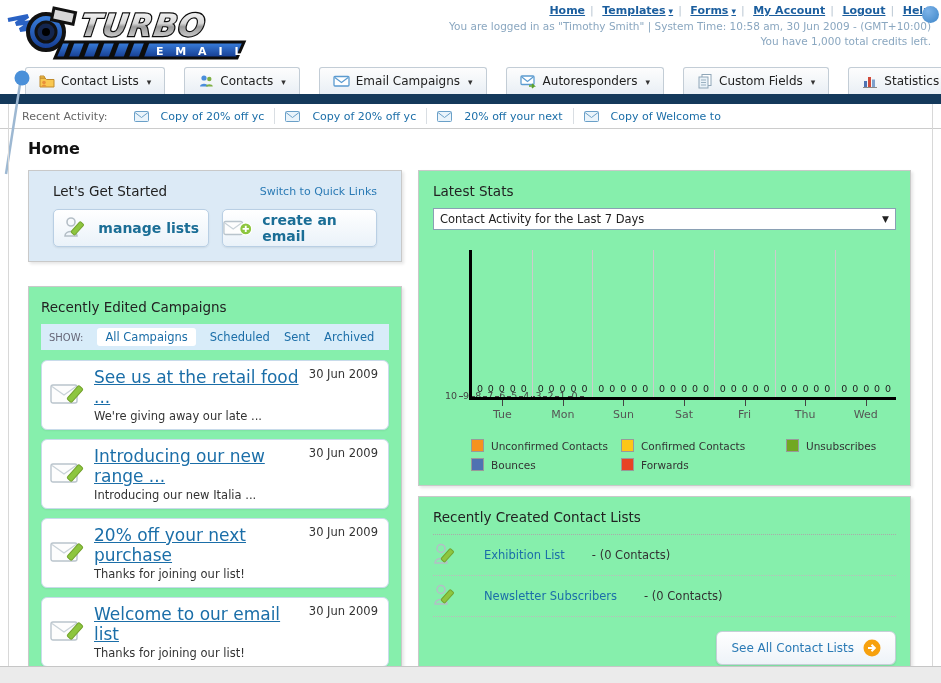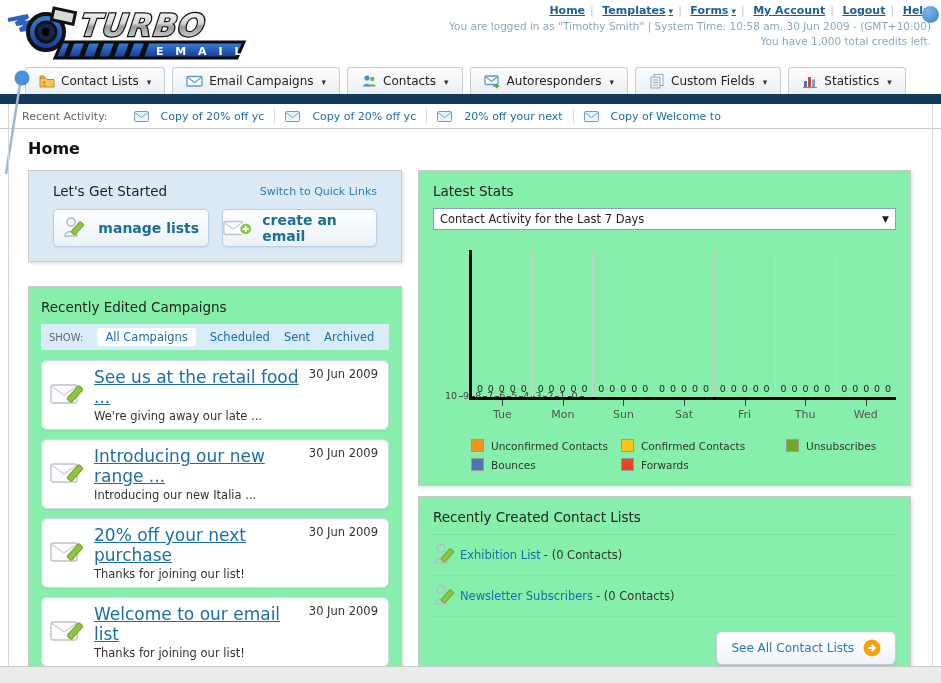--- a/index.html
+++ b/index.html
@@ -14,21 +14,21 @@
   .header-right { position:absolute; right:10px; top:4px; text-align:right; }
   .top-links { font-size:11px; color:#9aaec2; }
   .top-links a { color:#1b5e9e; text-decoration:underline; font-weight:bold; cursor:pointer; }
   .top-links .sep { color:#b9c6d2; margin:0 5px; text-decoration:none; font-weight:normal; }
   .caret-sm::after { content:"▾"; font-size:9px; color:#1b5e9e; margin-left:3px; }
   .login-info, .credits-info { font-size:10.5px; color:#8aa7c0; margin-top:3px; }
   .help-dot { position:absolute; right:-8px; top:2px; width:17px; height:17px; border-radius:50%;
     background:radial-gradient(circle at 35% 30%, #7db3e8, #3d85c8); }
 
   
-  .tabbar { height:32px; background:#fff; padding-left:25px; display:flex; align-items:flex-end; gap:7px; }
+  .tabbar { height:32px; background:#fff; padding-left:25px; display:flex; align-items:flex-end; gap:19px; }
   .tab { display:flex; align-items:center; gap:6px; height:27px; padding:0 13px;
     background:linear-gradient(#fdfdfd,#e9eff5); border:1px solid #c3cdd6; border-bottom:none;
     border-radius:3px 3px 0 0; font-size:12px; color:#222; cursor:pointer; white-space:nowrap; }
   .tab .caret::after { content:"▾"; font-size:9px; color:#333; margin-left:2px; }
   .navy-bar { height:10px; background:#14395b; }
 
   
   .activity-row { height:25px; border-bottom:1px solid #ccc; display:flex; align-items:center;
     padding-left:22px; font-size:11px; background:#fff; }
   .activity-label { color:#666; margin-right:16px; }
@@ -95,21 +95,21 @@
   .xtick-mark { position:absolute; left:50%; bottom:-9px; width:1px; height:6px; background:#444; }
   .xlabels { display:flex; margin-left:27px; margin-top:8px; }
   .xlabel { flex:1; text-align:center; font-size:11px; color:#555; }
   .legend { margin:18px 0 4px 26px; display:grid; grid-template-columns:150px 165px auto; row-gap:6px; }
   .legend-item { display:flex; align-items:center; gap:7px; font-size:10.5px; color:#333; }
   .swatch { width:13px; height:13px; border:1px solid #999; flex:none; }
 
   
   .contact-lists { padding:12px 14px 12px; }
   .dotted { border-bottom:1px dotted #aaa; margin:9px 0 0; }
-  .cl-item { display:flex; align-items:center; gap:3px; padding:7px 0; border-bottom:1px dotted #bbb; cursor:pointer; }
+  .cl-item { display:flex; align-items:center; gap:27px; padding:7px 0; border-bottom:1px dotted #bbb; cursor:pointer; }
   .cl-name { font-size:11.5px; color:#1b6ea8; }
   .cl-suffix { font-size:11.5px; color:#333; }
   .cl-btn-row { display:flex; justify-content:flex-end; margin-top:14px; }
 
   
   .footer { position:absolute; left:0; bottom:0; width:941px; height:17px; background:#ebebeb;
     border-top:1px solid #c6c6c6; }
   .content-frame { position:absolute; left:8px; right:8px; top:104px; bottom:17px;
     border-left:1px solid #d8d8d8; border-right:1px solid #d8d8d8; pointer-events:none; }
 </style>
@@ -178,35 +178,35 @@
       <svg width="16" height="16" viewBox="0 0 16 16">
         <path d="M1 5h5l1.5 1.5H15V14H1z" fill="#f9c850" stroke="#c08b2c"></path>
         <path d="M1 5V3h4l1 2z" fill="#f9c850" stroke="#c08b2c"></path>
         <circle cx="5" cy="9.5" r="1.8" fill="#e8903a"></circle>
           <path d="M2.6 13.6c0-2.4 4.8-2.4 4.8 0z" fill="#e8903a"></path>
       </svg>
       <span>Contact Lists</span>
         <span class="caret"></span>
     </div>
     <div class="tab">
-      <svg width="17" height="16" viewBox="0 0 17 16">
-        <rect x="1" y="3.5" width="15" height="9.5" rx="1" fill="#fff" stroke="#5b9bd0" stroke-width="1.3"></rect>
-        <path d="M1.8 4.5 L8.5 9.5 L15.2 4.5" fill="none" stroke="#5b9bd0" stroke-width="1.2"></path>
-      </svg>
-      <span>Email Campaigns</span>
-        <span class="caret"></span>
-    </div>
-    <div class="tab">
       <svg width="16" height="16" viewBox="0 0 16 16">
         <circle cx="6" cy="5" r="2.6" fill="#4b8edb"></circle>
           <path d="M2 13.5c0-3.6 8-3.6 8 0z" fill="#4b8edb"></path>
         <circle cx="11.3" cy="6" r="2.2" fill="#7fb044"></circle>
           <path d="M7.8 13.5c0-3 7-3 7 0z" fill="#7fb044"></path>
       </svg>
       <span>Contacts</span>
+        <span class="caret"></span>
+    </div>
+    <div class="tab">
+      <svg width="17" height="16" viewBox="0 0 17 16">
+        <rect x="1" y="3.5" width="15" height="9.5" rx="1" fill="#fff" stroke="#5b9bd0" stroke-width="1.3"></rect>
+        <path d="M1.8 4.5 L8.5 9.5 L15.2 4.5" fill="none" stroke="#5b9bd0" stroke-width="1.2"></path>
+      </svg>
+      <span>Email Campaigns</span>
         <span class="caret"></span>
     </div>
     <div class="tab">
       <svg width="17" height="16" viewBox="0 0 17 16">
         <rect x="1" y="3" width="13" height="8.5" rx="1" fill="#fff" stroke="#5b9bd0" stroke-width="1.3"></rect>
         <path d="M1.8 4 L7.5 8.5 L13.2 4" fill="none" stroke="#5b9bd0" stroke-width="1.2"></path>
         <path d="M9 13 h5 l-2-2 m2 2 l-2 2" fill="none" stroke="#5aa02c" stroke-width="1.6"></path>
       </svg>
       <span>Autoresponders</span>
         <span class="caret"></span>

